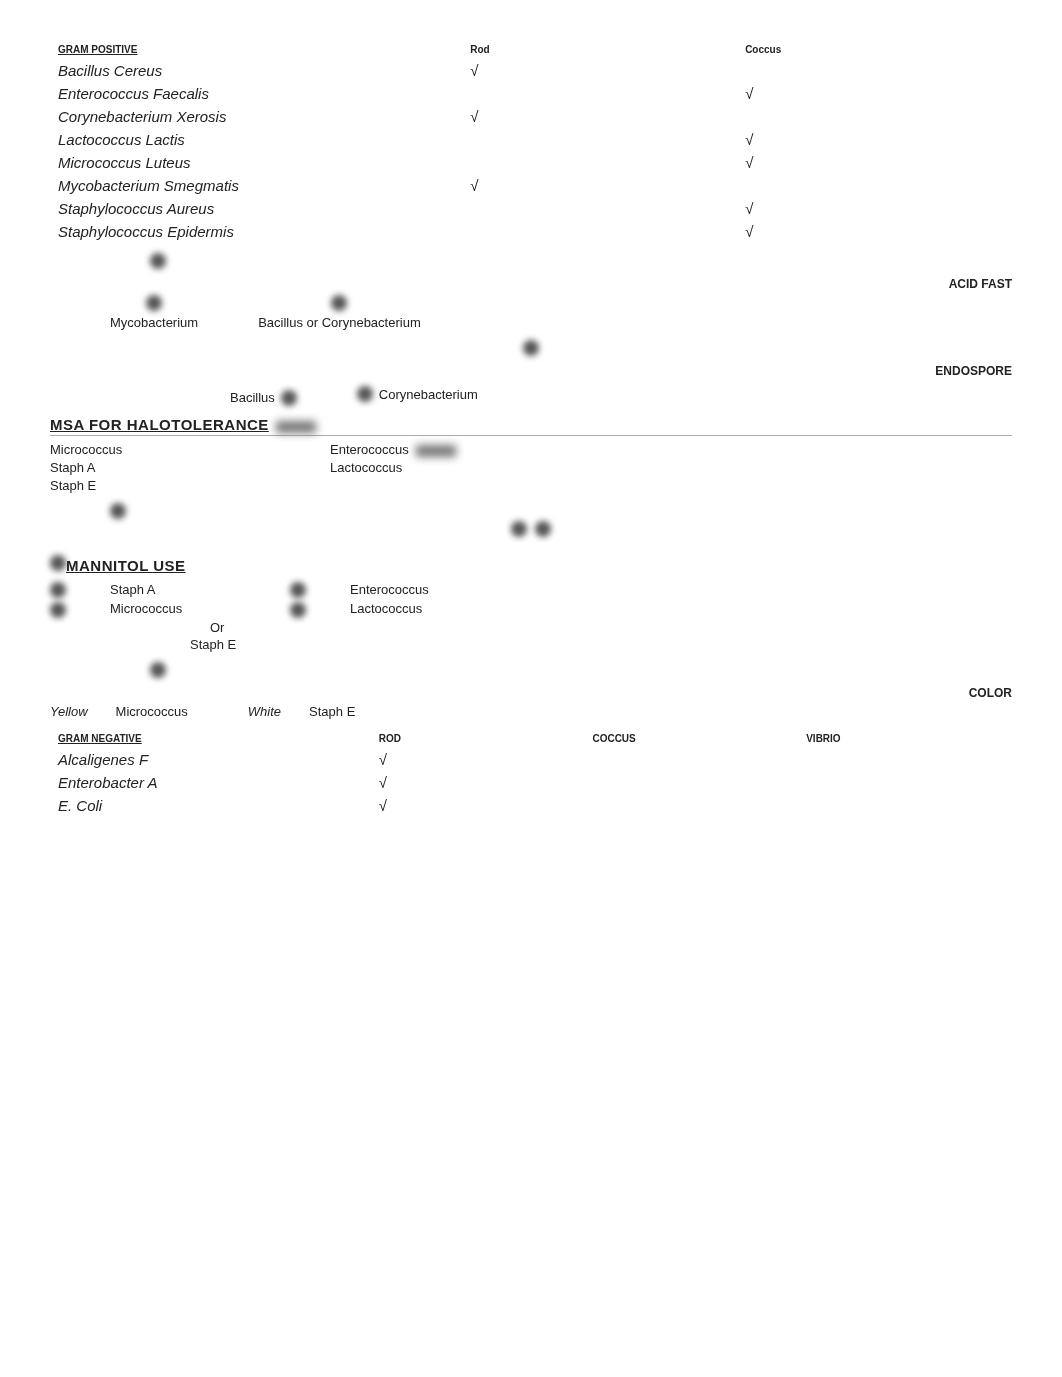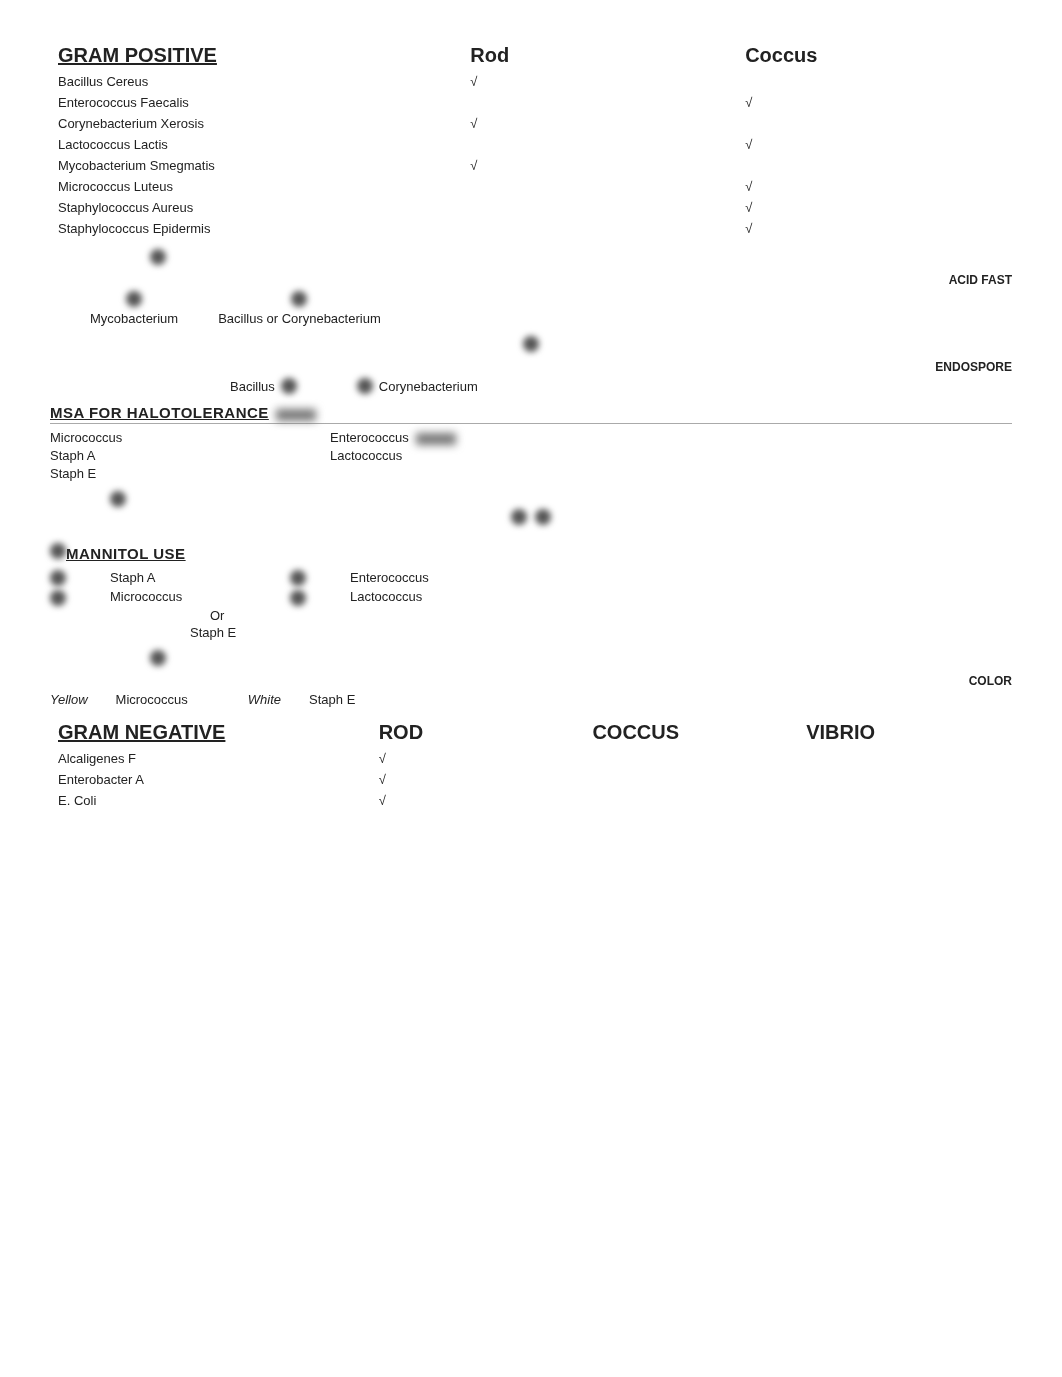--- a/index.html
+++ b/index.html
@@ -26,30 +26,31 @@
     }
 
     .grid-table {
       width: 100%;
       border-collapse: collapse;
       margin-bottom: 8px;
     }
 
     .grid-table th {
       font-weight: bold;
-      font-size: 20px;
+      font-size: 10px;
       text-align: left;
       padding: 4px 8px;
       vertical-align: bottom;
     }
 
     .grid-table td {
       padding: 3px 8px;
-      font-size: 13px;
+      font-size: 15px;
       vertical-align: middle;
+      font-style: italic;
     }
 
     .checkmark {
       font-size: 14px;
     }
 
     .col-organism { width: 240px; }
     .col-rod { width: 160px; }
     .col-coccus { width: 160px; }
     .col-vibrio { width: 160px; }
@@ -60,22 +61,22 @@
       margin: 6px 0;
     }
 
     .section-block {
       margin-bottom: 10px;
     }
 
     
     .acid-fast-items {
       display: flex;
-      gap: 40px;
-      margin: 4px 0 4px 40px;
+      gap: 60px;
+      margin: 4px 0 4px 60px;
       font-size: 13px;
       text-align: center;
     }
 
     .endospore-items {
       display: flex;
       gap: 60px;
       margin: 4px 0 4px 180px;
       font-size: 13px;
       align-items: center;
@@ -168,28 +169,28 @@
           <td>Corynebacterium Xerosis</td>
           <td class="checkmark">√</td>
           <td class="checkmark"></td>
         </tr>
         <tr>
           <td>Lactococcus Lactis</td>
           <td class="checkmark"></td>
           <td class="checkmark">√</td>
         </tr>
         <tr>
+          <td>Micrococcus Luteus</td>
+          <td class="checkmark"></td>
+          <td class="checkmark">√</td>
+        </tr>
+        <tr>
           <td>Mycobacterium Smegmatis</td>
           <td class="checkmark">√</td>
           <td class="checkmark"></td>
-        </tr>
-        <tr>
-          <td>Micrococcus Luteus</td>
-          <td class="checkmark"></td>
-          <td class="checkmark">√</td>
         </tr>
         <tr>
           <td>Staphylococcus Aureus</td>
           <td class="checkmark"></td>
           <td class="checkmark">√</td>
         </tr>
         <tr>
           <td>Staphylococcus Epidermis</td>
           <td class="checkmark"></td>
           <td class="checkmark">√</td>
@@ -214,21 +215,21 @@
     </div>
   </div>
 </div>
 
 <div class="section-block">
   <div style="display:flex; justify-content:center; margin-bottom:2px;">
     <span class="blurred-icon"></span>
   </div>
   <div class="center-heading">ENDOSPORE</div>
   <div class="endospore-items">
-    <div style="display:flex; align-items:center; gap:6px;">
+    <div style="display:flex; gap:6px;margin-top:8px;">
       <span>Bacillus</span>
       <span class="blurred-icon"></span>
     </div>
     <div style="display:flex; align-items:center; gap:6px;">
       <span class="blurred-icon"></span>
       <span>Corynebacterium</span>
     </div>
   </div>
 </div>
 

